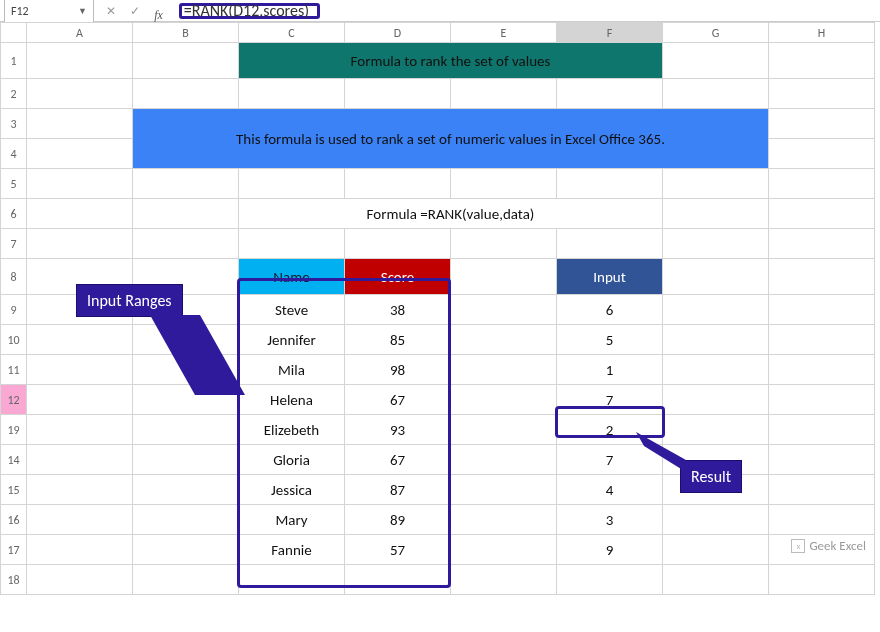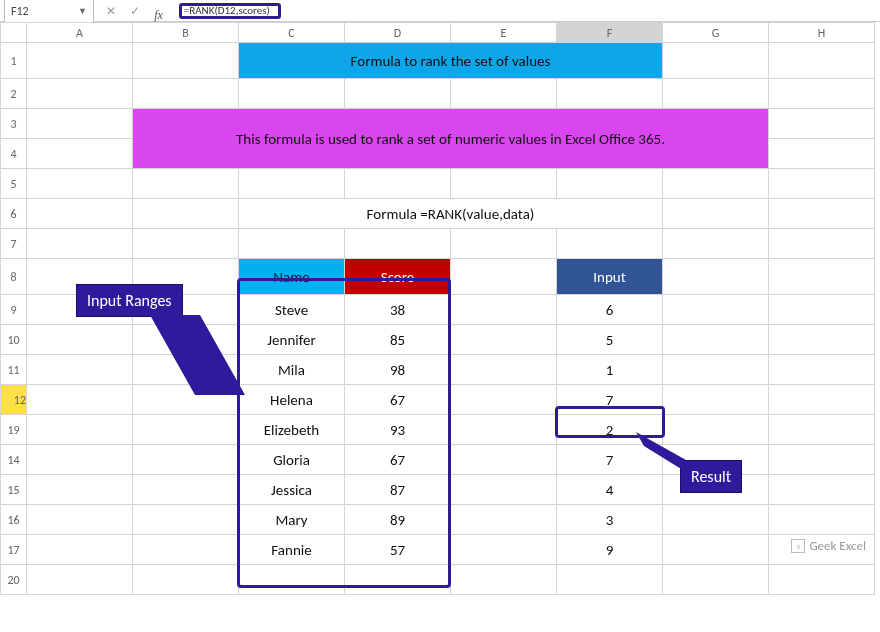--- a/index.html
+++ b/index.html
@@ -6,36 +6,36 @@
   body { font-family: Calibri, Arial, sans-serif; font-size:14px; color:#111; background:#fff; width:880px; height:632px; position:relative; overflow:hidden; }
 
   
   .top-row { display:flex; align-items:center; height:22px; border-bottom:1px solid #ccc; background:#fff; font-size:12px; color:#444; }
   .namebox { width:90px; height:20px; border:1px solid #bbb; margin-left:4px; display:flex; align-items:center; padding:16px 6px; background:#fff; }
   .namebox .dd { margin-left:auto; font-size:9px; color:#666; }
   .fbar-icons { display:flex; align-items:center; gap:14px; margin:0 12px; color:#999; }
   .fbar-icons span { font-size:12px; }
   .fx { font-style:italic; font-family:"Times New Roman",serif; color:#555;margin-top:9px; }
   .formula-input { flex:1; height:20px; display:flex; align-items:center; padding:0 4px; }
-  .formula-box { border:3px solid #2E1A9B; border-radius:3px; padding:0 8px 0 2px; height:16px; display:flex; align-items:center; font-size:11px; color:#333; }
+  .formula-box { border:3px solid #2E1A9B; border-radius:3px; padding:0 8px 0 2px; height:16px; display:flex; align-items:center; font-size:16px; color:#333; }
 
   
   .grid-wrap { position:relative; }
   table.grid { border-collapse:collapse; table-layout:fixed; }
   .grid th, .grid td { border:1px solid #d4d4d4; font-weight:normal; }
   .grid thead th { background:#fff; height:20px; font-size:12px; color:#666; text-align:center; }
   .grid thead th.sel { background:#d4d4d4; }
   .grid tbody th { background:#fff; width:26px; font-size:12px; color:#666; text-align:center; }
-  .grid tbody th.sel { background:#fde047;text-align:right; }
+  .grid tbody th.sel { background:#f9a8d4; }
   .grid td { height:30px; text-align:center; font-size:15px; vertical-align:middle; position:relative; }
   .row-tall td, .row-tall th { height:36px; }
 
   
-  .title1 { background:#0ea5e9; font-size:17px;margin-top:36px; }
-  .title2 { background:#d946ef; font-size:16px; padding:2px 10px; }
+  .title1 { background:#0f766e; font-size:17px;margin-top:36px; }
+  .title2 { background:#3b82f6; font-size:16px; padding:2px 10px; }
   .formula-text { font-size:16px;margin-left:25px; }
 
   
   .th-name  { background:#00B0F0; color:#0f172a; font-size:15px; }
   .th-score { background:#C00000; color:#fff; font-size:15px; }
   .th-rank  { background:#305496; color:#fff; font-size:15px; }
 
   
   .overlay { position:absolute; pointer-events:none; }
   .callout { background:#2E1A9B; color:#fff; font-size:16px; padding:6px 10px; border:1px solid #1a0d6b; pointer-events:auto; white-space:nowrap; }
@@ -260,21 +260,21 @@
           <td></td>
           <td></td>
       <td>Fannie</td>
       <td>57</td>
           <td></td>
       <td>9</td>
           <td></td>
           <td></td>
         </tr>
     <tr>
-          <th>20</th>
+          <th>18</th>
       <td></td>
           <td></td>
           <td></td>
           <td></td>
           <td></td>
           <td></td>
           <td></td>
           <td></td>
         </tr>
   </tbody>

